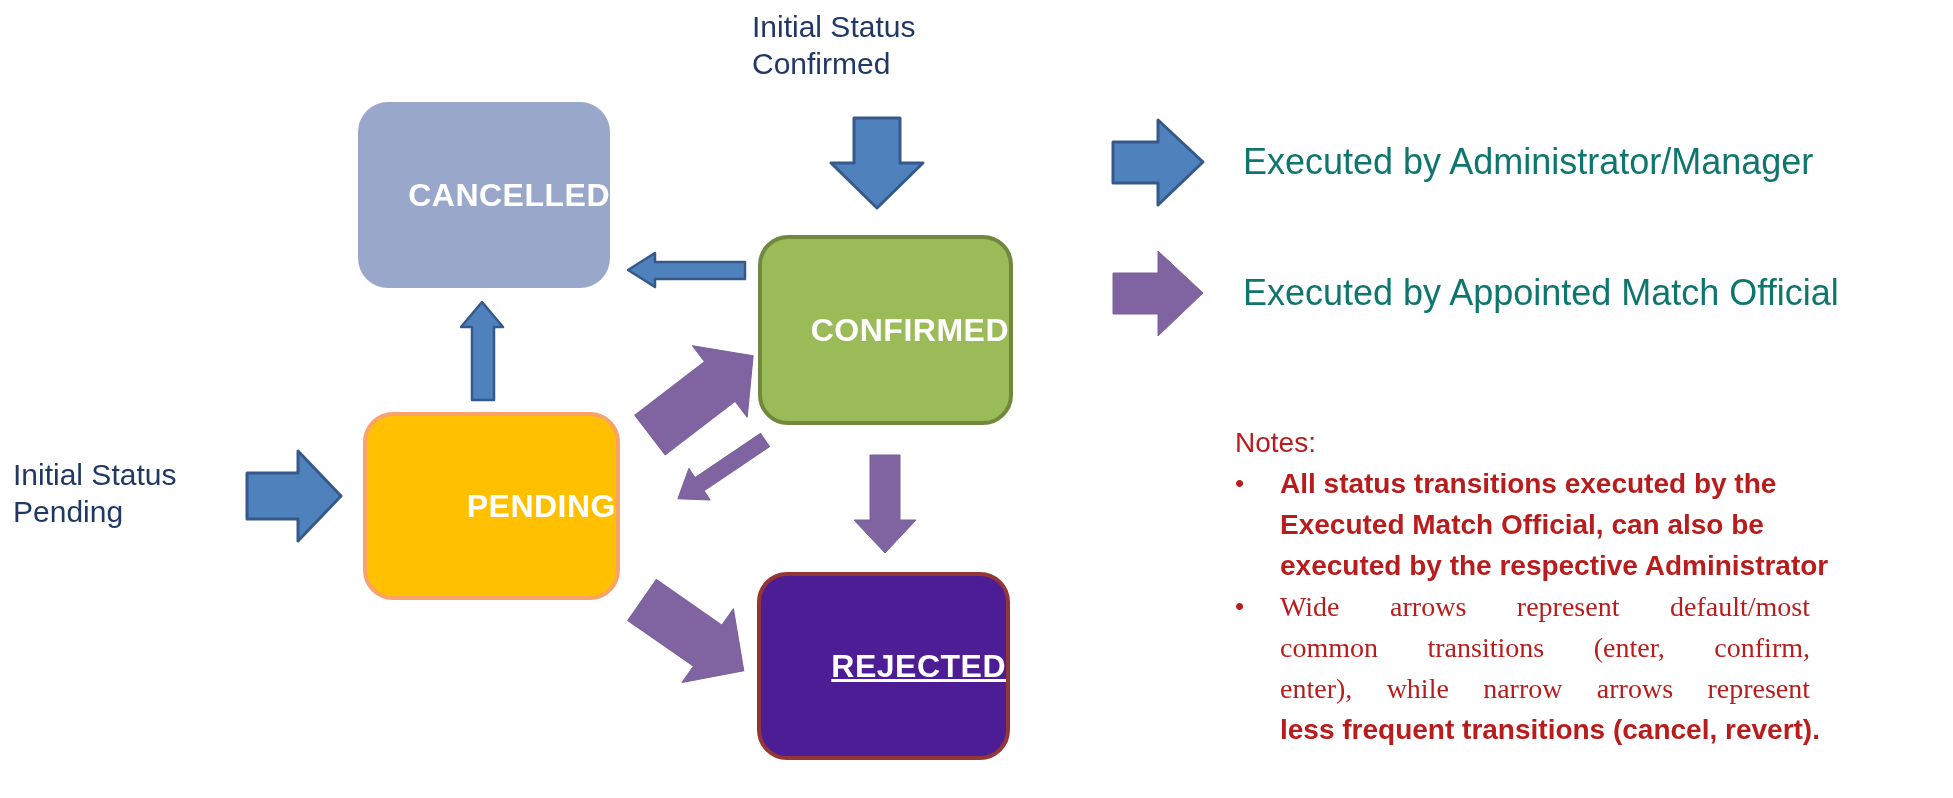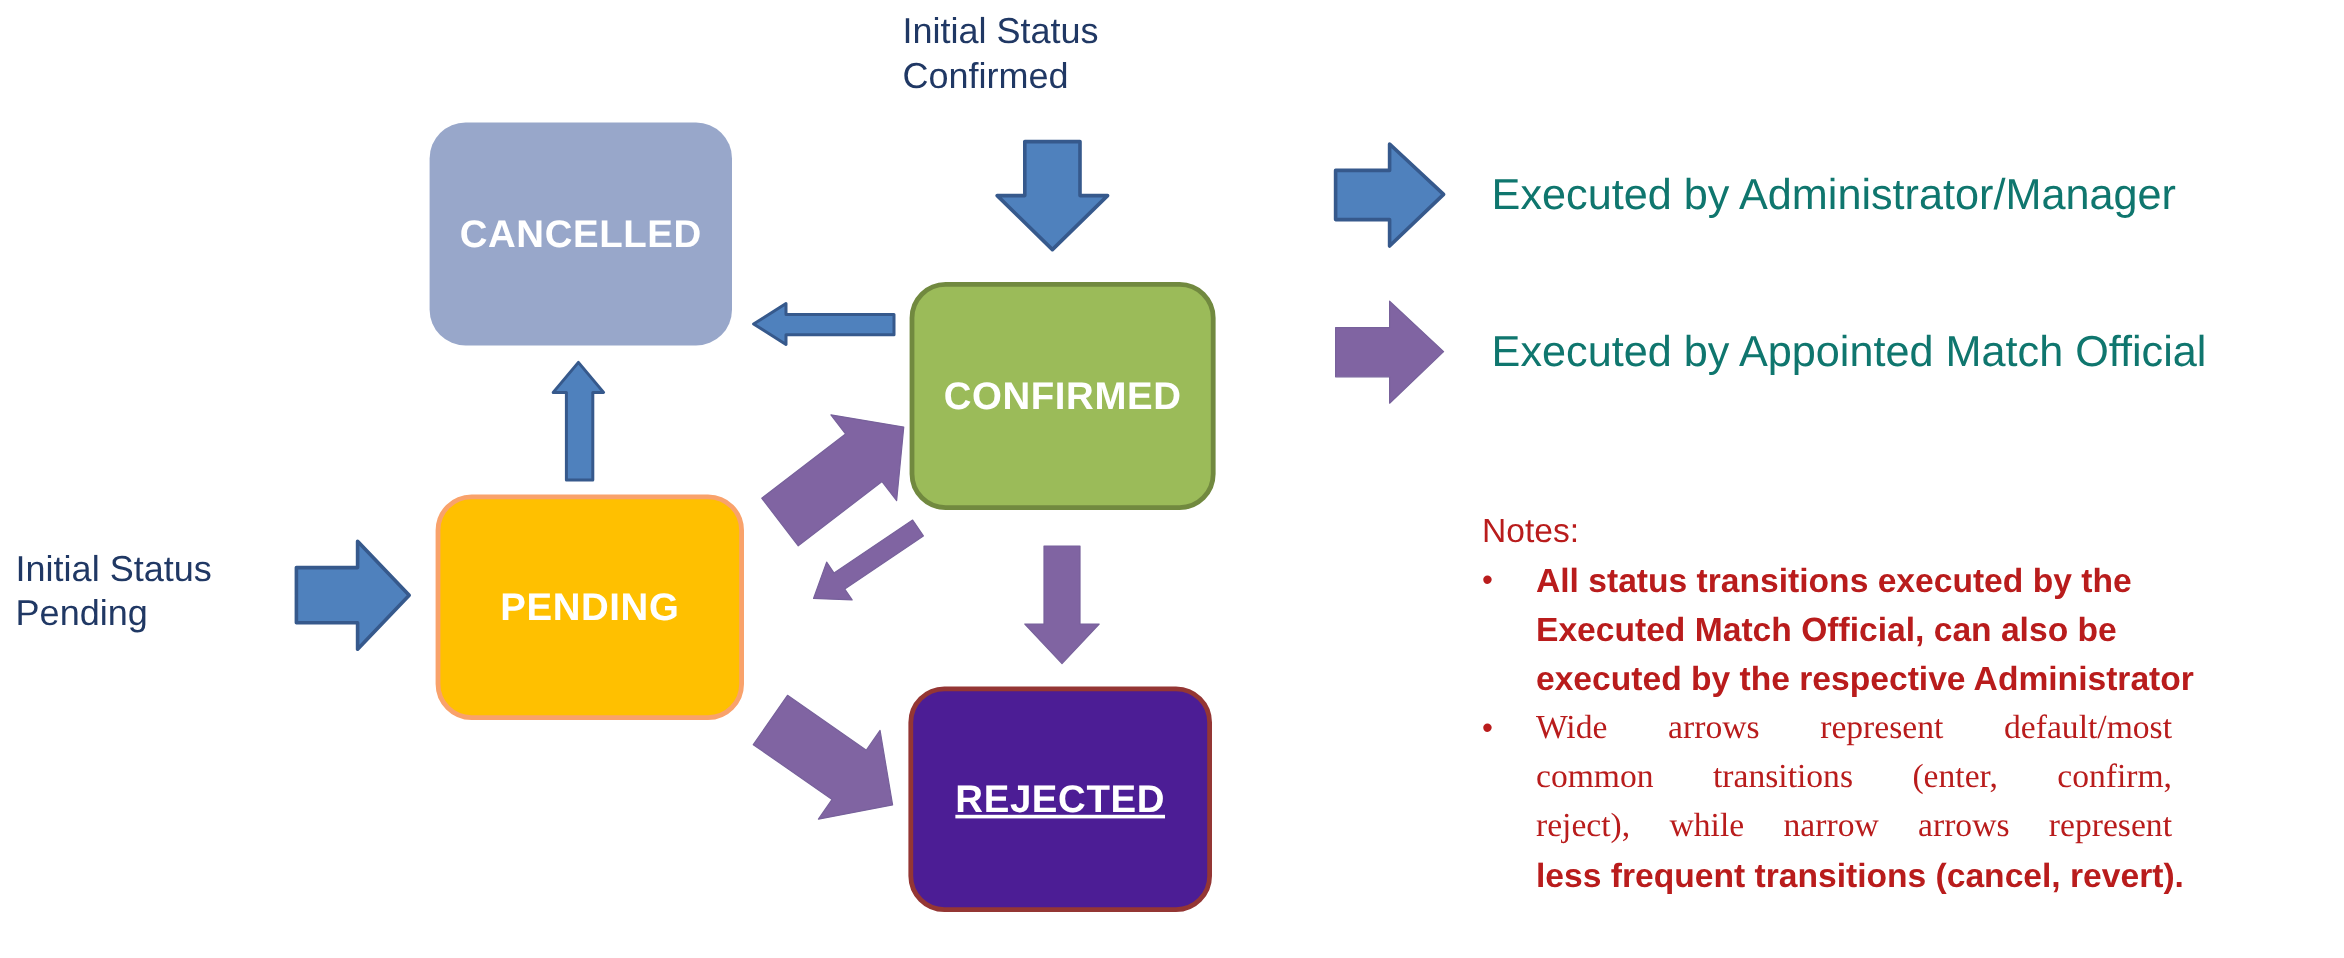--- a/index.html
+++ b/index.html
@@ -6,21 +6,21 @@
   .canvas{
     position:relative;width:1953px;height:798px;background:#ffffff;
     font-family:"Liberation Sans",sans-serif;overflow:hidden;
   }
   .arrow-layer{position:absolute;left:0;top:0;width:1953px;height:798px;z-index:1;}
   .arrow-blue{stroke:#36598C;stroke-width:3;stroke-linejoin:round;}
   .arrow-blue-thin{stroke:#36598C;stroke-width:2.5;stroke-linejoin:round;}
   .arrow-purple{stroke:#77619B;stroke-width:1;stroke-linejoin:round;}
   .node{
     position:absolute;z-index:2;box-sizing:border-box;border-radius:30px;
-    display:flex;align-items:center;justify-content:center;
+    display:flex;align-items:center;justify-content:flex-end;
     color:#ffffff;font-weight:bold;font-size:32px;letter-spacing:0.5px;
   }
   #node-cancelled{left:358px;top:102px;width:252px;height:186px;}
   #node-confirmed{left:758px;top:235px;width:255px;height:190px;border:4px solid #71893F;}
   #node-pending{left:363px;top:412px;width:257px;height:188px;border:4px solid #F9A26B;}
   #node-rejected{left:757px;top:572px;width:253px;height:188px;border:4px solid #943634;}
   .float-label{
     position:absolute;z-index:2;color:#203864;font-size:30px;line-height:37px;
     white-space:nowrap;
   }
@@ -104,19 +104,19 @@
         <div class="bline left">All status transitions executed by the</div>
         <div class="bline left">Executed Match Official, can also be</div>
         <div class="bline left">executed by the respective Administrator</div>
       </div>
     </div>
     <div class="bullet-row">
       <div class="bullet-marker">•</div>
       <div class="bullet-lines">
         <div class="bline justify">Wide arrows represent default/most</div>
         <div class="bline justify">common transitions (enter, confirm,</div>
-        <div class="bline justify">reject), while narrow arrows represent</div>
+        <div class="bline justify">enter), while narrow arrows represent</div>
         <div class="bline left">less frequent transitions (cancel, revert).</div>
       </div>
     </div>
   </div>
 
 </div>
 
 </body></html>

